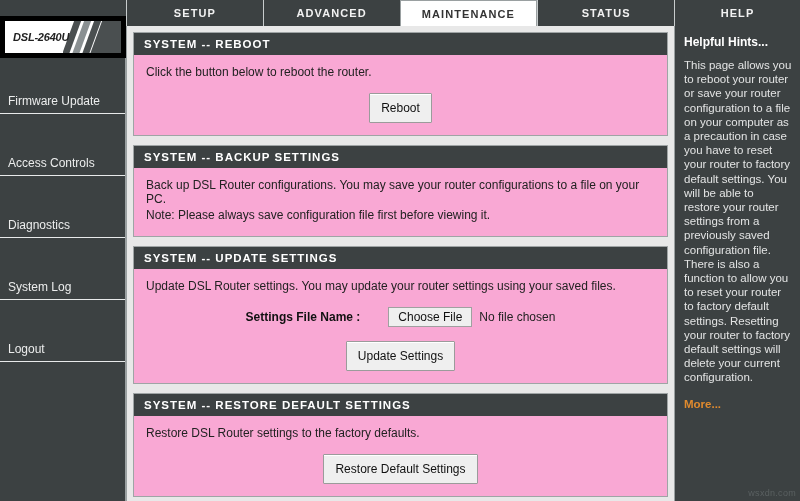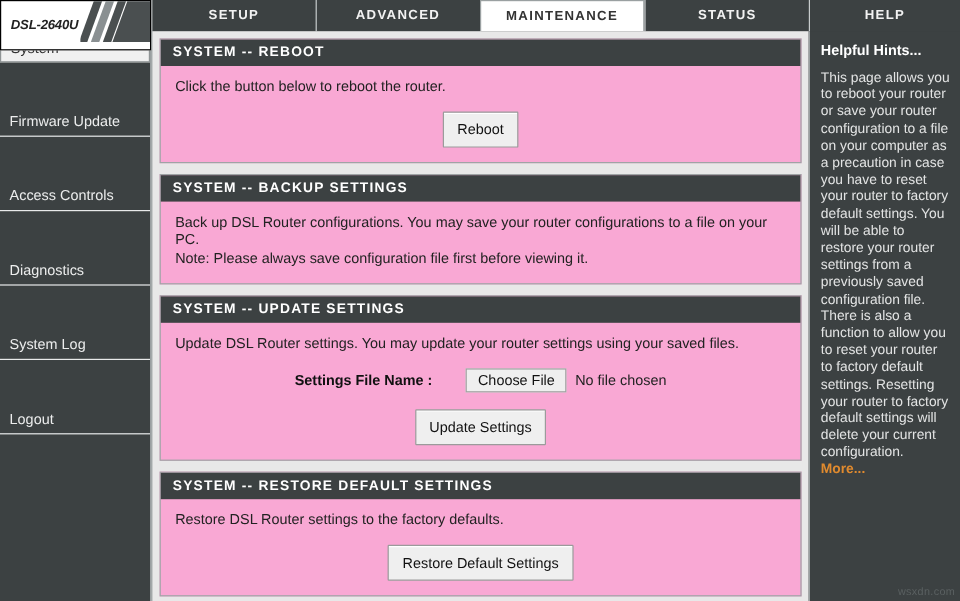--- a/index.html
+++ b/index.html
@@ -8,22 +8,22 @@
     background:#3c4142;
     font-family:"Liberation Sans", sans-serif;
     font-size:12px;color:#222;
   }
   .app{position:relative;width:800px;height:501px;background:#3c4142;}
 
   
   .topbar{display:flex;height:26px;background:#3c4142;align-items:stretch;}
   .logo{
     width:126px;height:42px;background:#ffffff;position:relative;
-    border:1px solid #000000;box-sizing:border-box;overflow:hidden;
-    display:flex;align-items:center;
+    border:5px solid #000000;box-sizing:border-box;overflow:hidden;
+    display:flex;align-items:center;margin-top:16px;
   }
   .logo-text{
     font-family:"Liberation Sans", sans-serif;
     font-style:italic;font-weight:bold;font-size:11px;letter-spacing:-0.2px;
     color:#222;padding-left:8px;z-index:2;
   }
   .logo-stripes{position:absolute;right:0;top:0;height:100%;width:58px;overflow:hidden;}
   .logo-stripes i{
     position:absolute;top:-6px;height:40px;width:7px;background:#6f7577;
     transform:skewX(-20deg);
@@ -111,21 +111,21 @@
   
   .hints{
     width:126px;background:#3c4142;box-sizing:border-box;
     padding:9px 8px 0 9px;color:#e9eaea;
     border-left:1px solid #9aa0a1;
     position:relative;
   }
   .hints-title{font-weight:bold;font-size:12px;margin-bottom:9px;color:#ffffff;}
   .hints-text{font-size:11.5px;line-height:14.2px;color:#e3e4e4;}
   .hints-more{
-    display:block;color:#e08a2e;font-weight:bold;font-size:11.5px;
+    display:block;margin-top:13px;color:#e08a2e;font-weight:bold;font-size:11.5px;
     text-decoration:none;
   }
   .watermark{
     position:absolute;right:4px;bottom:3px;
     font-size:9px;color:#5a6061;letter-spacing:0.3px;
   }
 </style>
 </head>
 <body>
 

